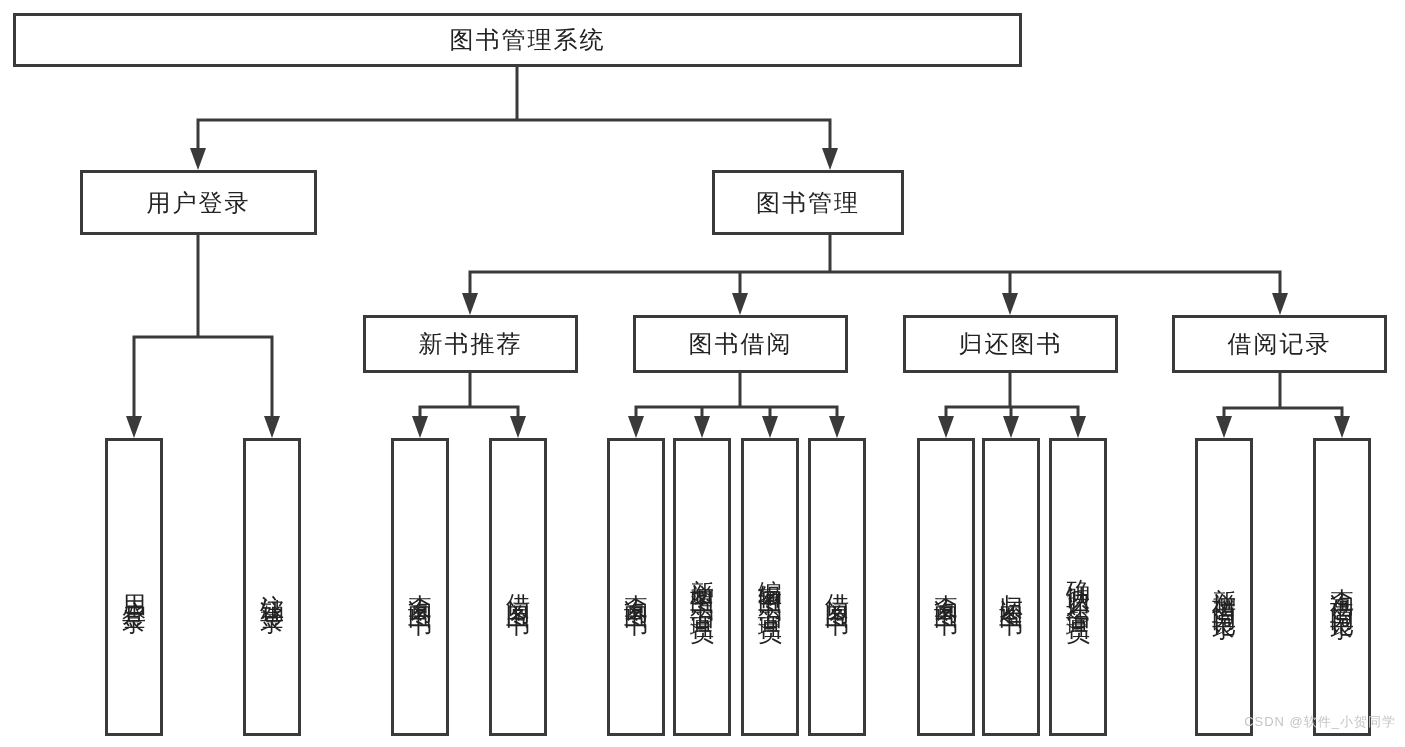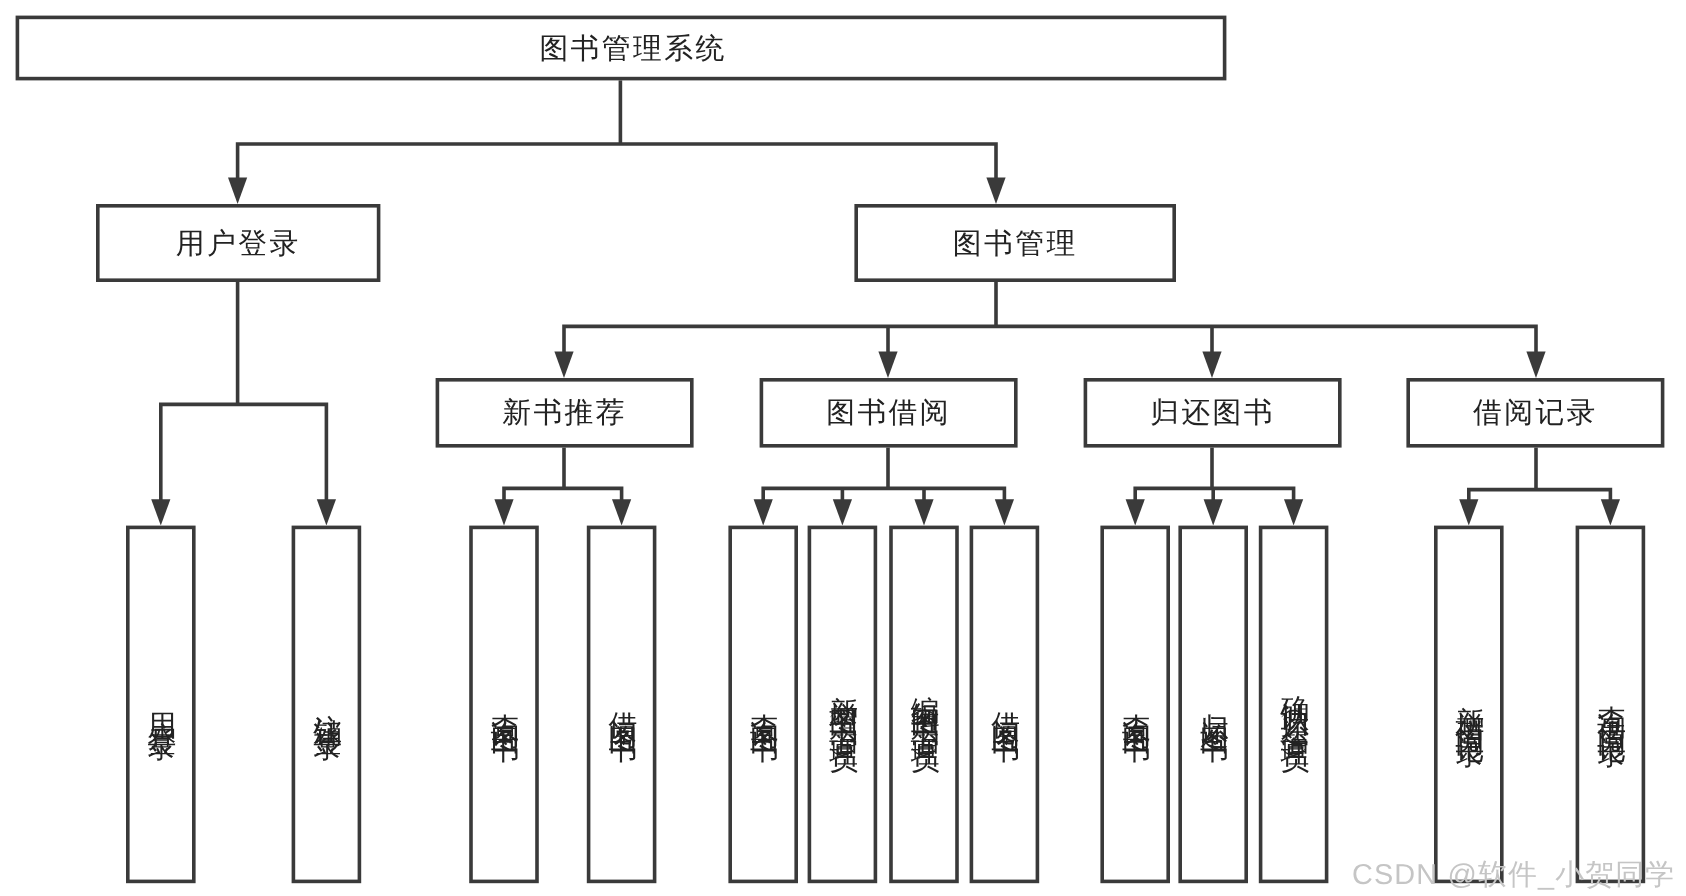--- a/index.html
+++ b/index.html
@@ -55,21 +55,21 @@
     writing-mode: vertical-rl;
     text-orientation: mixed;
     letter-spacing: 6px;
     line-height: 1;
   }
 
   .watermark {
     position: absolute;
     right: 9px;
     top: 713px;
-    font-size: 24px;
+    font-size: 13px;
     letter-spacing: 1px;
     color: var(--watermark);
     z-index: 5;
     white-space: nowrap;
   }
 </style>
 </head>
 <body>
 
 <div class="stage">
@@ -115,21 +115,21 @@
     </g>
   </svg>
 
   <div class="node hnode" style="left:13px; top:13px; width:1009px; height:54px;padding-left:20px;">
     <span>图书管理系统</span>
   </div>
 
   <div class="node hnode" style="left:80px; top:170px; width:237px; height:65px;">
     <span>用户登录</span>
   </div>
-  <div class="node hnode" style="left:712px; top:170px; width:268px; height:65px;">
+  <div class="node hnode" style="left:712px; top:170px; width:192px; height:65px;">
     <span>图书管理</span>
   </div>
 
   <div class="node hnode" style="left:363px; top:315px; width:215px; height:58px;">
     <span>新书推荐</span>
   </div>
   <div class="node hnode" style="left:633px; top:315px; width:215px; height:58px;">
     <span>图书借阅</span>
   </div>
   <div class="node hnode" style="left:903px; top:315px; width:215px; height:58px;">

